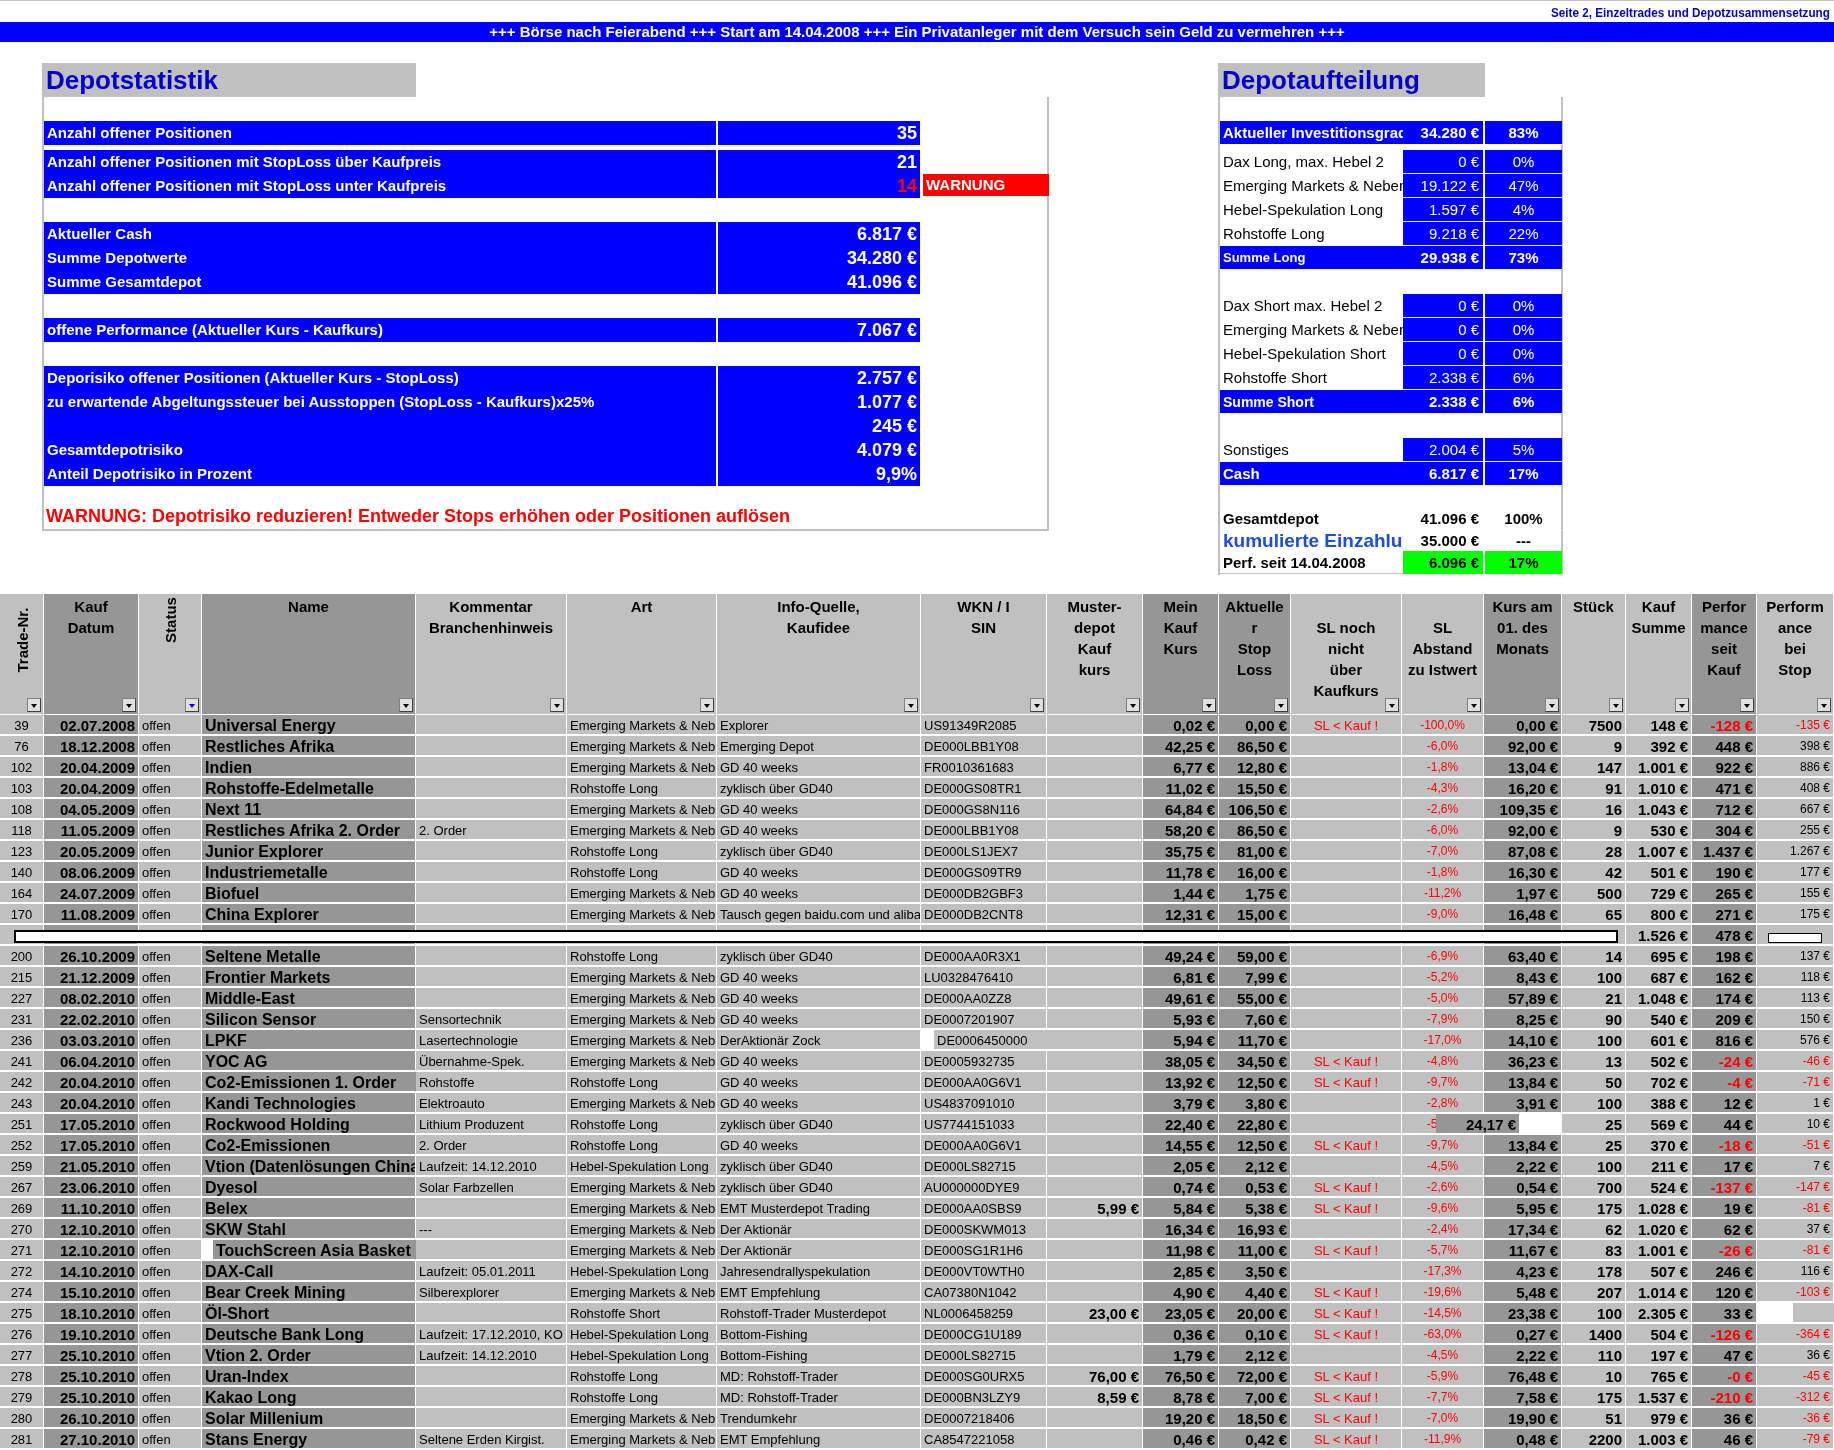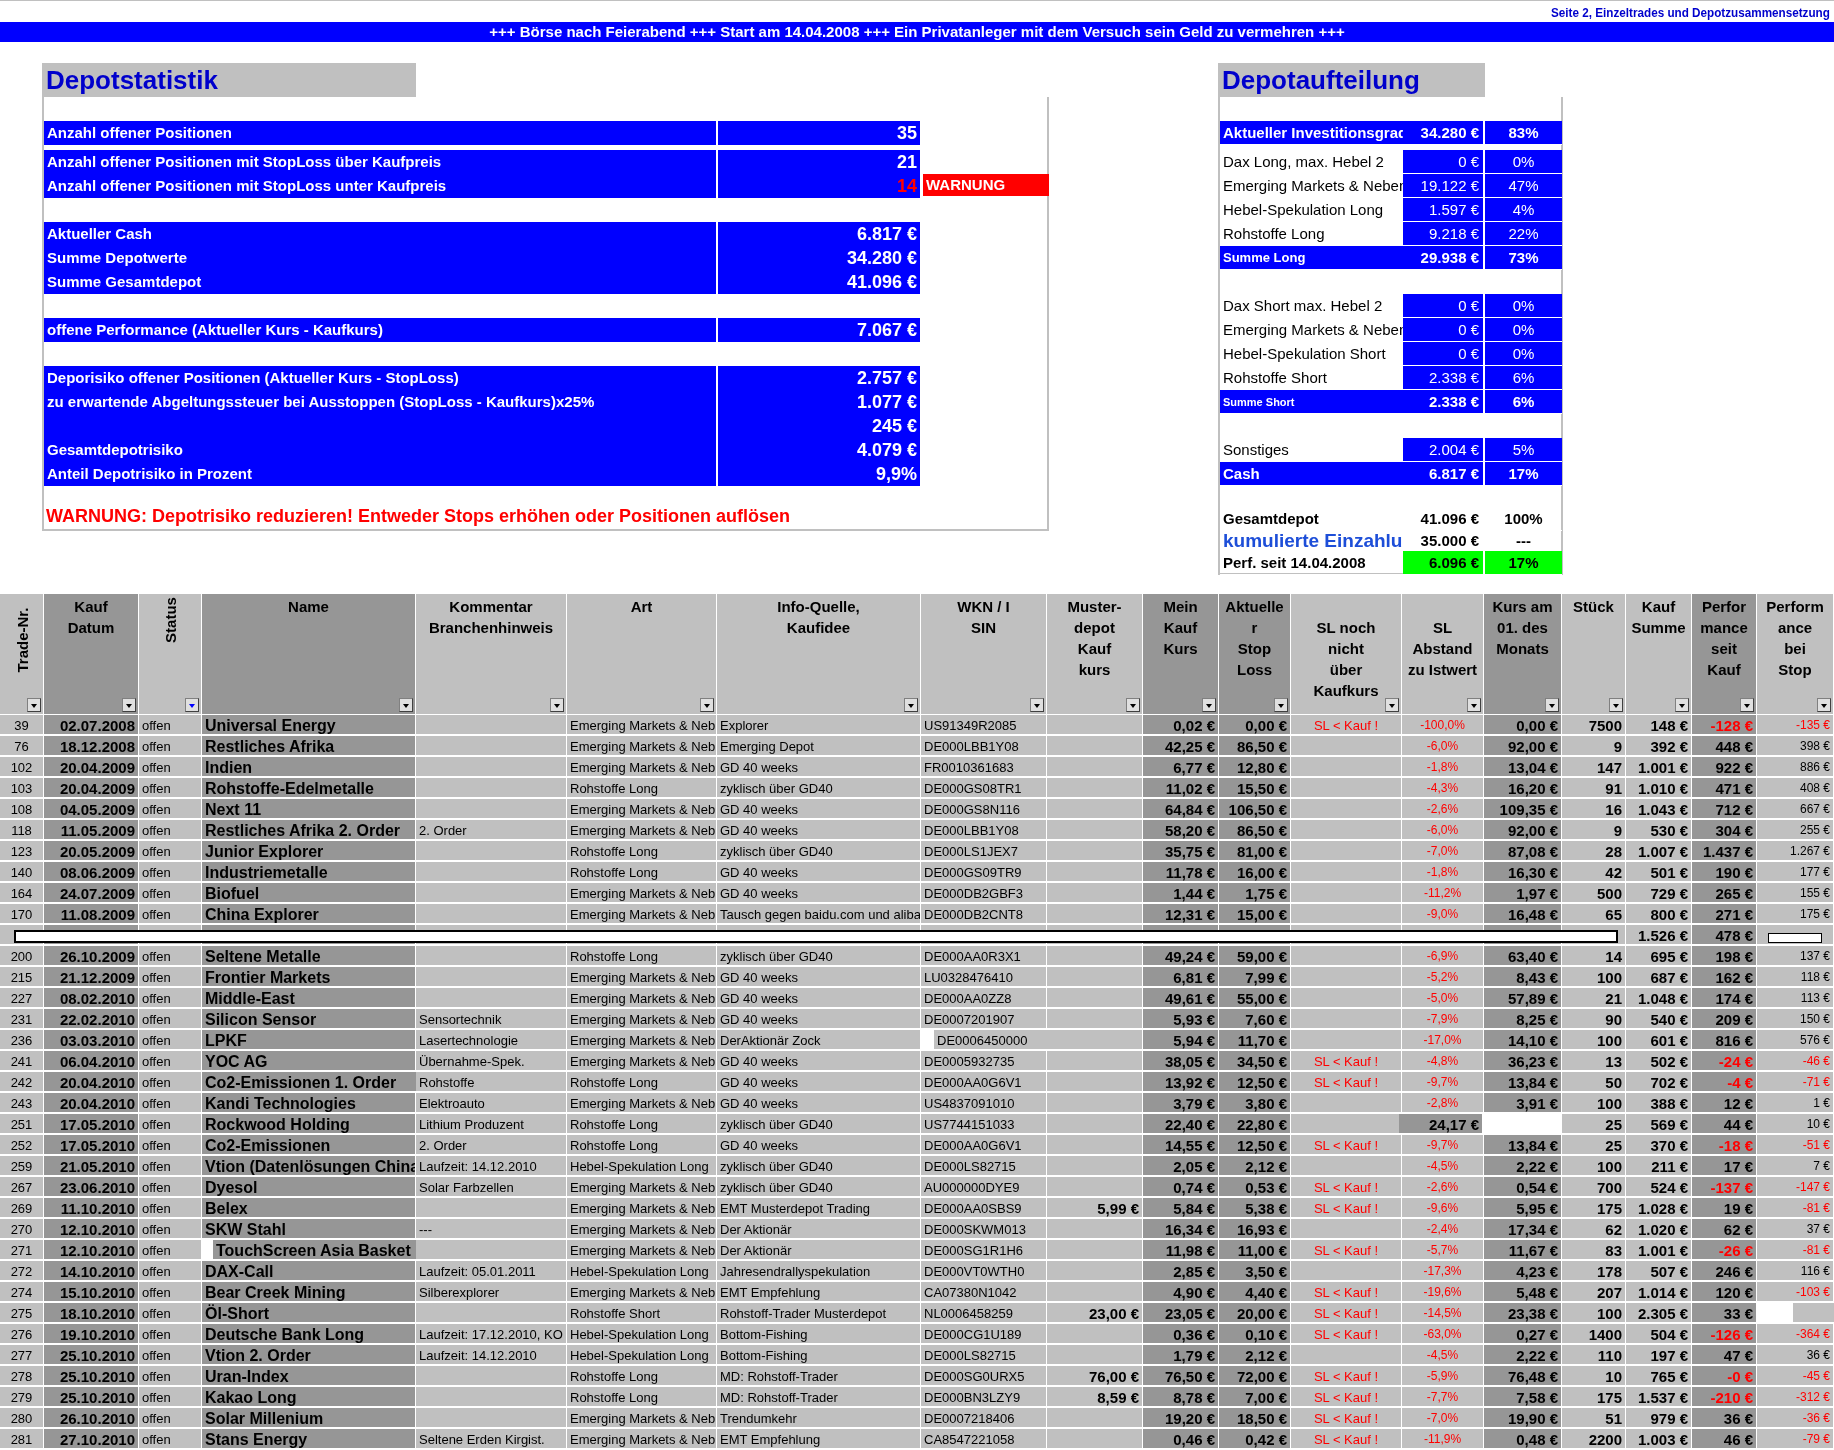--- a/index.html
+++ b/index.html
@@ -190,21 +190,21 @@
       <span class="hsep" style="bottom:0"></span>
     </div>
     <div class="da-row" style="left: 1220px; top: 366px; width: 342px; font-weight: normal;">
       <span class="l" style="color:#000;width:180px;font-size:15px">Rohstoffe Short</span>
       <span class="da-cell" style="left:183px;width:80px;background:#0000ff;color:#fff">2.338 €</span>
       <span class="vsep" style="left:263px"></span>
       <span class="da-pct" style="left:265px;width:77px;background:#0000ff;color:#fff">6%</span>
       <span class="hsep" style="bottom:0"></span>
     </div>
     <div class="da-row" style="left: 1220px; top: 390px; width: 342px; background: rgb(0, 0, 255); font-weight: bold;">
-      <span class="l" style="color:#fff;width:180px;font-size:11px">Summe Short</span>
+      <span class="l" style="color:#fff;width:180px;font-size:14px">Summe Short</span>
       <span class="da-cell" style="left:183px;width:80px;background:#0000ff;color:#fff">2.338 €</span>
       <span class="vsep" style="left:263px"></span>
       <span class="da-pct" style="left:265px;width:77px;background:#0000ff;color:#fff">6%</span>
       <span class="hsep" style="bottom:0"></span>
     </div>
     <div class="da-row" style="left: 1220px; top: 438px; width: 342px; font-weight: normal;">
       <span class="l" style="color:#000;width:180px;font-size:15px">Sonstiges</span>
       <span class="da-cell" style="left:183px;width:80px;background:#0000ff;color:#fff">2.004 €</span>
       <span class="vsep" style="left:263px"></span>
       <span class="da-pct" style="left:265px;width:77px;background:#0000ff;color:#fff">5%</span>
@@ -728,21 +728,21 @@
       <div class="c dark name" style="left: 202px; width: 214px;">Rockwood Holding</div>
       <div class="c light" style="left: 416px; width: 151px;">Lithium Produzent</div>
       <div class="c light" style="left: 567px; width: 150px;">Rohstoffe Long</div>
       <div class="c light" style="left: 717px; width: 204px;">zyklisch über GD40</div>
       <div class="c light" style="left: 921px; width: 126px;">US7744151033</div>
       <div class="c light r b" style="left: 1047px; width: 96px;"></div>
       <div class="c dark r b" style="left: 1143px; width: 76px;">22,40 €</div>
       <div class="c dark r b" style="left: 1219px; width: 72px;">22,80 €</div>
       <div class="c light ctr red" style="left: 1291px; width: 111px;"></div>
       <div class="c light ctr red small" style="left: 1402px; width: 82px;">-5,6%</div>
-      <div class="c dark r b" style="left: 1399px; width: 84px; padding-left: 19px;">24,17 €</div>
+      <div class="c dark r b" style="left: 1436px; width: 84px; padding-left: 19px;">24,17 €</div>
       <div class="c light r b" style="left: 1562px; width: 64px;">25</div>
       <div class="c light r b" style="left: 1626px; width: 66px;">569 €</div>
       <div class="c dark r b" style="left: 1692px; width: 65px;">44 €</div>
       <div class="c light r small" style="left: 1757px; width: 77px;">10 €</div>
     </div>
     <div class="row" style="top: 541px;">
       <div class="c light ctr" style="left: 0px; width: 44px;">252</div>
       <div class="c dark r b" style="left: 44px; width: 95px;">17.05.2010</div>
       <div class="c light" style="left: 139px; width: 63px;">offen</div>
       <div class="c dark name" style="left: 202px; width: 214px;">Co2-Emissionen</div>

